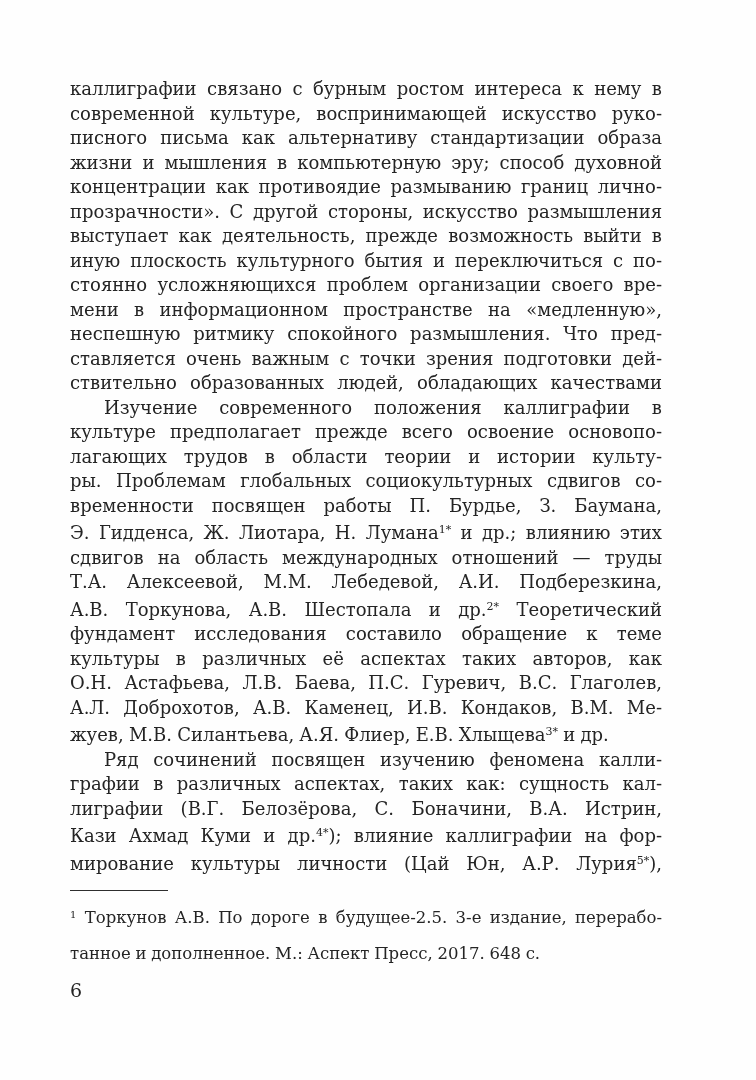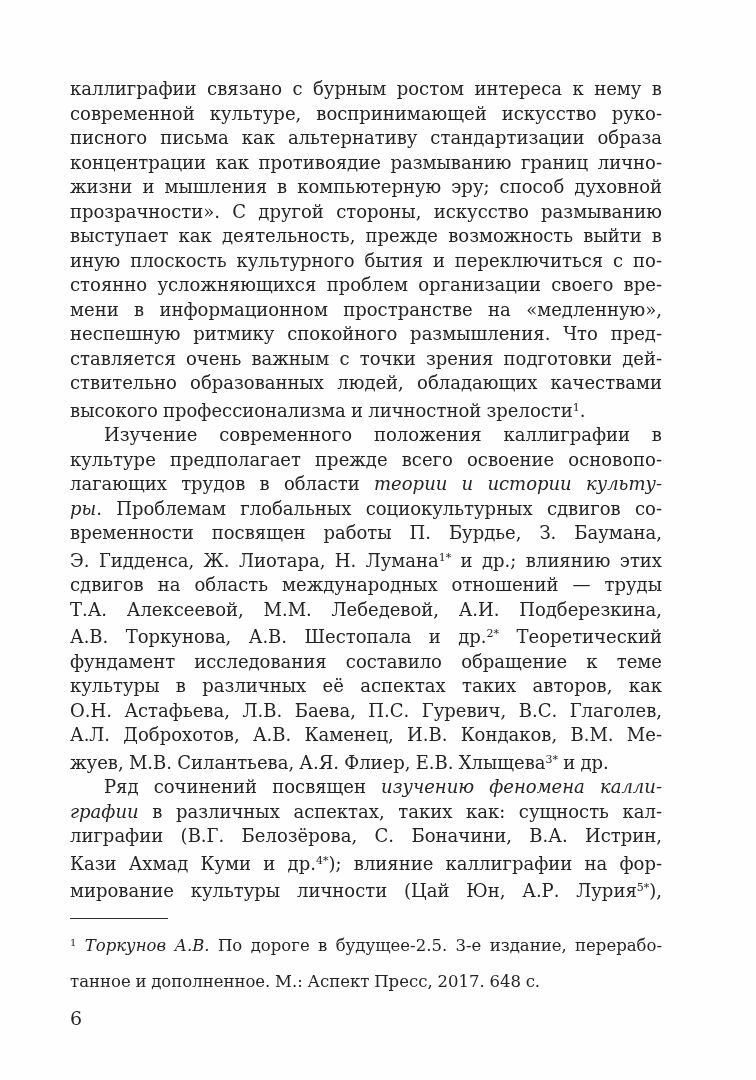--- a/index.html
+++ b/index.html
@@ -26,21 +26,21 @@
   .line {
     font-size: 18px;
     line-height: 24.5px;
     text-align: justify;
     text-align-last: justify;
     word-spacing: -0.5px;
     white-space: normal;
   }
   .line.last { text-align-last: left; }
   .line.indent { text-indent: 34px; }
-  .it { font-style: italic; }
+  .it { }
   .sup {
     font-size: 11px;
     vertical-align: 6px;
     letter-spacing: 0;
   }
   .fn-rule {
     width: 98px;
     border: none;
     border-top: 1.5px solid #2e2e2e;
     margin: 14px 0 7px 0;
@@ -63,31 +63,30 @@
 </head>
 <body>
 
 <div class="page">
   <div class="column">
     <div>
         <div class="para">
           <div class="line"><span>каллиграфии связано с бурным ростом интереса к нему в</span></div>
           <div class="line"><span>современной культуре, воспринимающей искусство руко-</span></div>
           <div class="line"><span>писного письма как альтернативу стандартизации образа</span></div>
+          <div class="line"><span>жизни и мышления в компьютерную эру; способ духовной</span></div>
           <div class="line"><span>концентрации как противоядие размыванию границ лично-</span></div>
-          <div class="line"><span>жизни и мышления в компьютерную эру; способ духовной</span></div>
-          <div class="line"><span>прозрачности». С другой стороны, искусство размыванию</span></div>
+          <div class="line"><span>прозрачности». С другой стороны, искусство размышления</span></div>
           <div class="line"><span>выступает как деятельность, прежде возможность выйти в</span></div>
           <div class="line"><span>иную плоскость культурного бытия и переключиться с по-</span></div>
           <div class="line"><span>стоянно усложняющихся проблем организации своего вре-</span></div>
           <div class="line"><span>мени в информационном пространстве на «медленную»,</span></div>
           <div class="line"><span>неспешную ритмику спокойного размышления. Что пред-</span></div>
           <div class="line"><span>ставляется очень важным с точки зрения подготовки дей-</span></div>
           <div class="line"><span>ствительно образованных людей, обладающих качествами</span></div>
-          <div class="line last"><span>высокого профессионализма и личностной зрелости</span><span class="sup">1</span><span>.</span></div>
         </div>
         <div class="para">
           <div class="line indent"><span>Изучение современного положения каллиграфии в</span></div>
           <div class="line"><span>культуре предполагает прежде всего освоение основопо-</span></div>
           <div class="line"><span>лагающих трудов в области </span><span class="it">теории и истории культу-</span></div>
           <div class="line"><span class="it">ры</span><span>. Проблемам глобальных социокультурных сдвигов со-</span></div>
           <div class="line"><span>временности посвящен работы П. Бурдье, З. Баумана,</span></div>
           <div class="line"><span>Э. Гидденса, Ж. Лиотара, Н. Лумана</span><span class="sup">1*</span><span> и др.; влиянию этих</span></div>
           <div class="line"><span>сдвигов на область международных отношений — труды</span></div>
           <div class="line"><span>Т.А. Алексеевой, М.М. Лебедевой, А.И. Подберезкина,</span></div>

